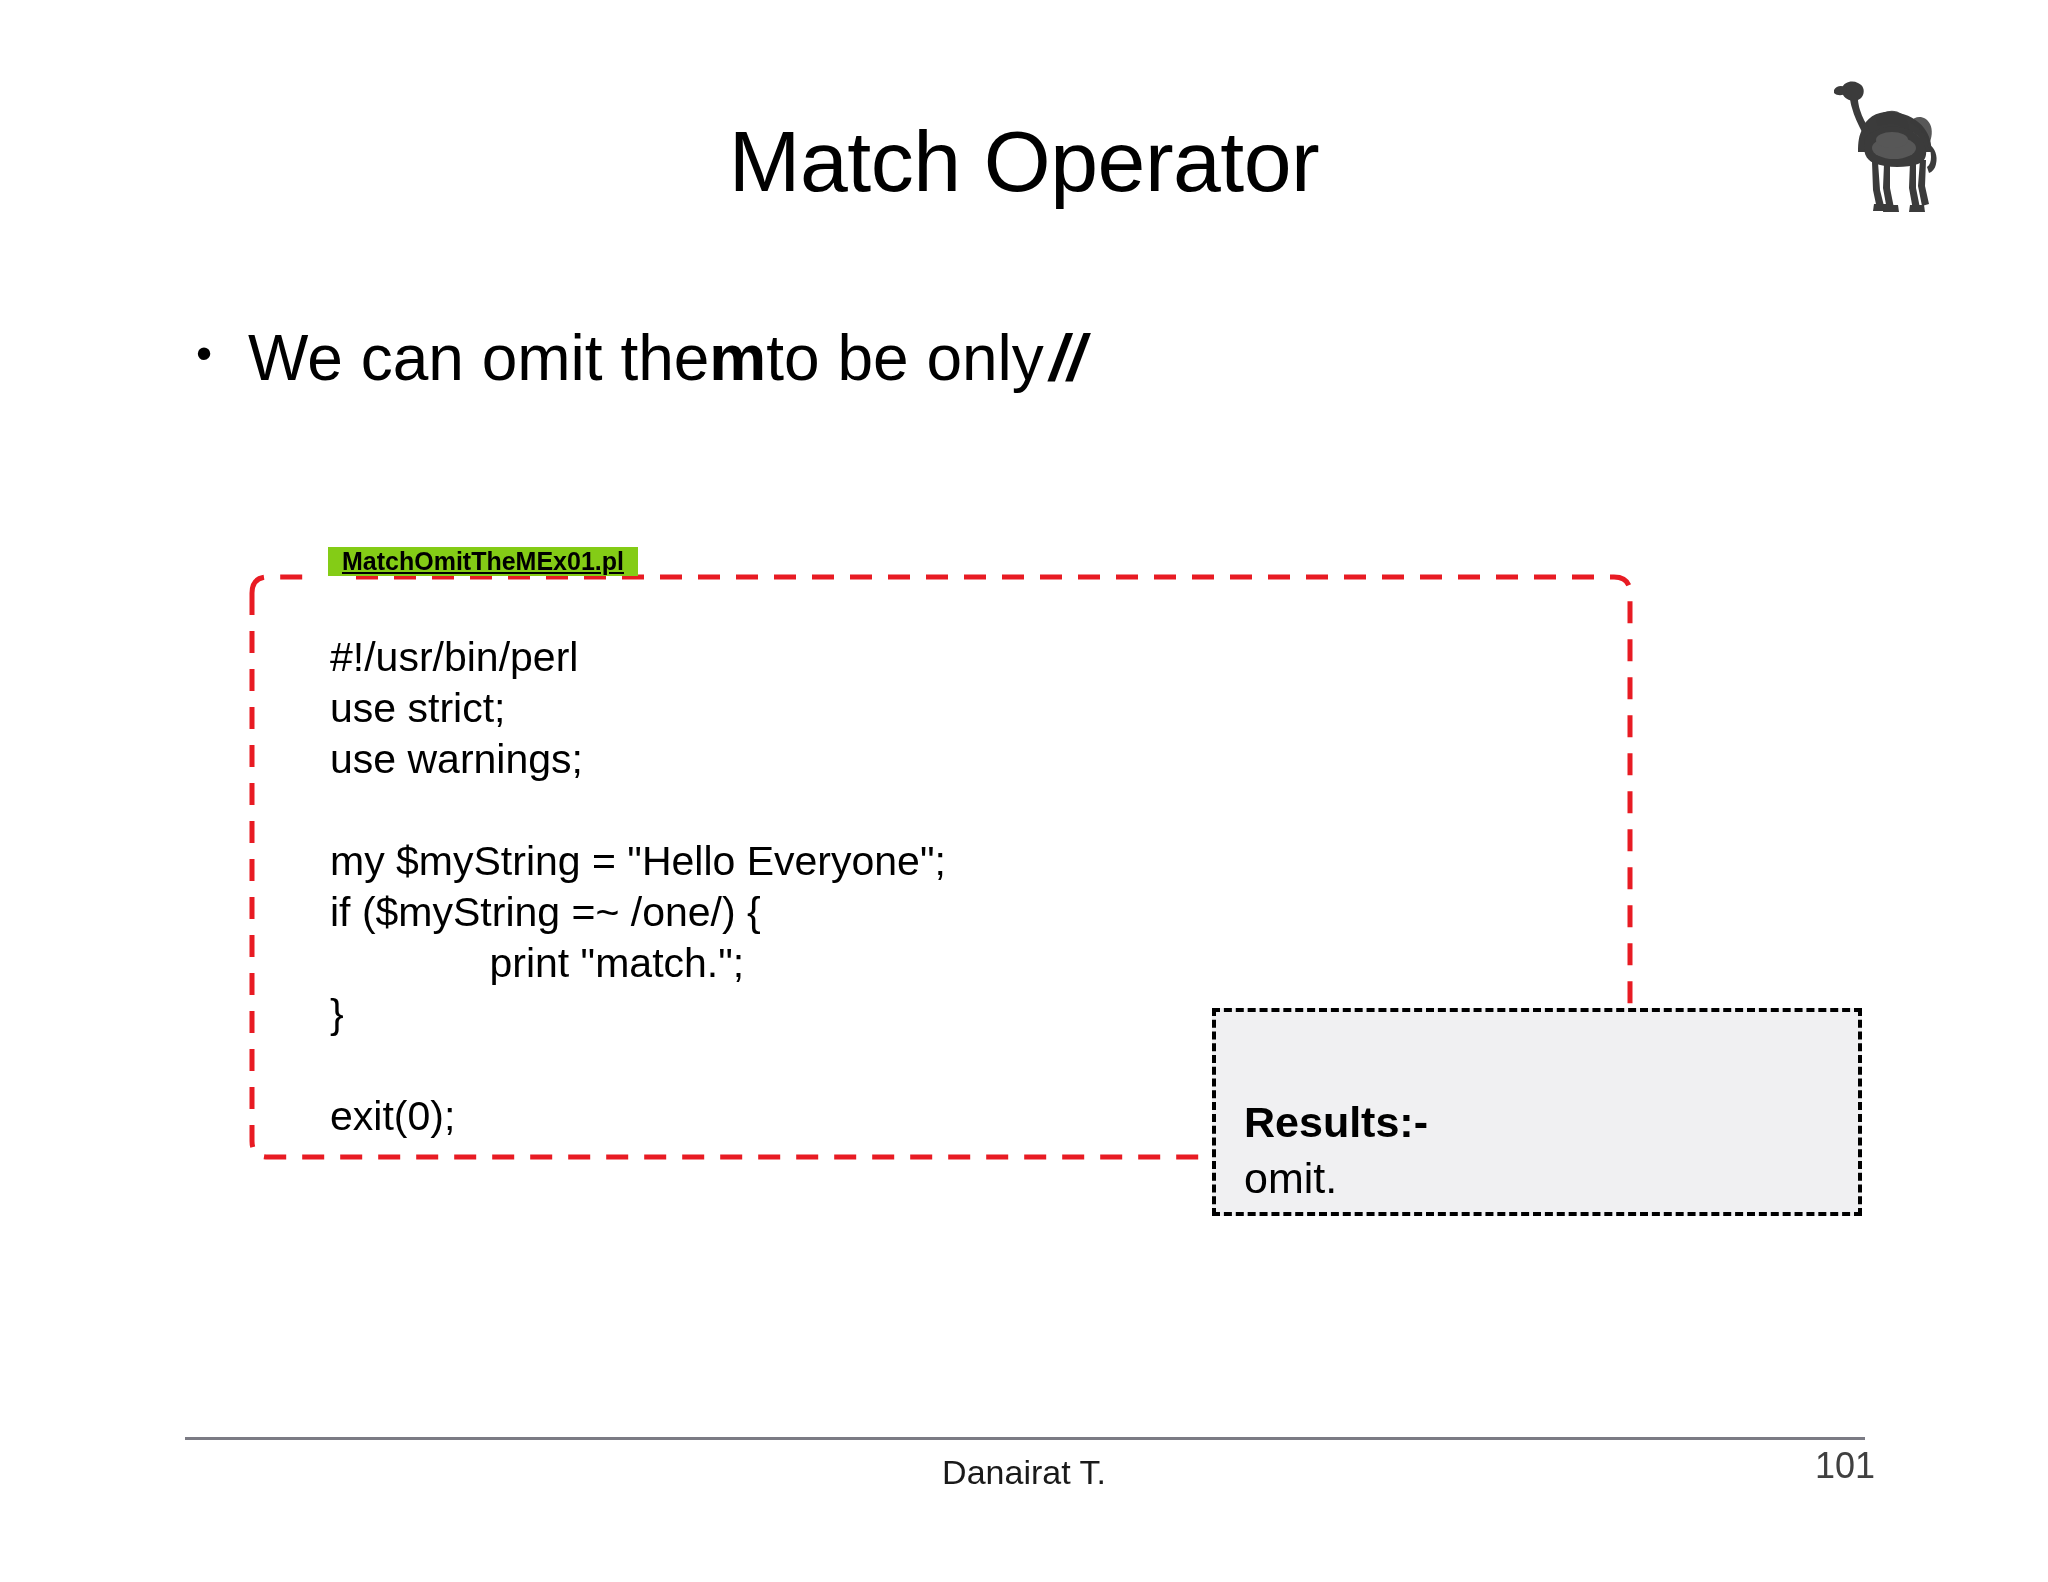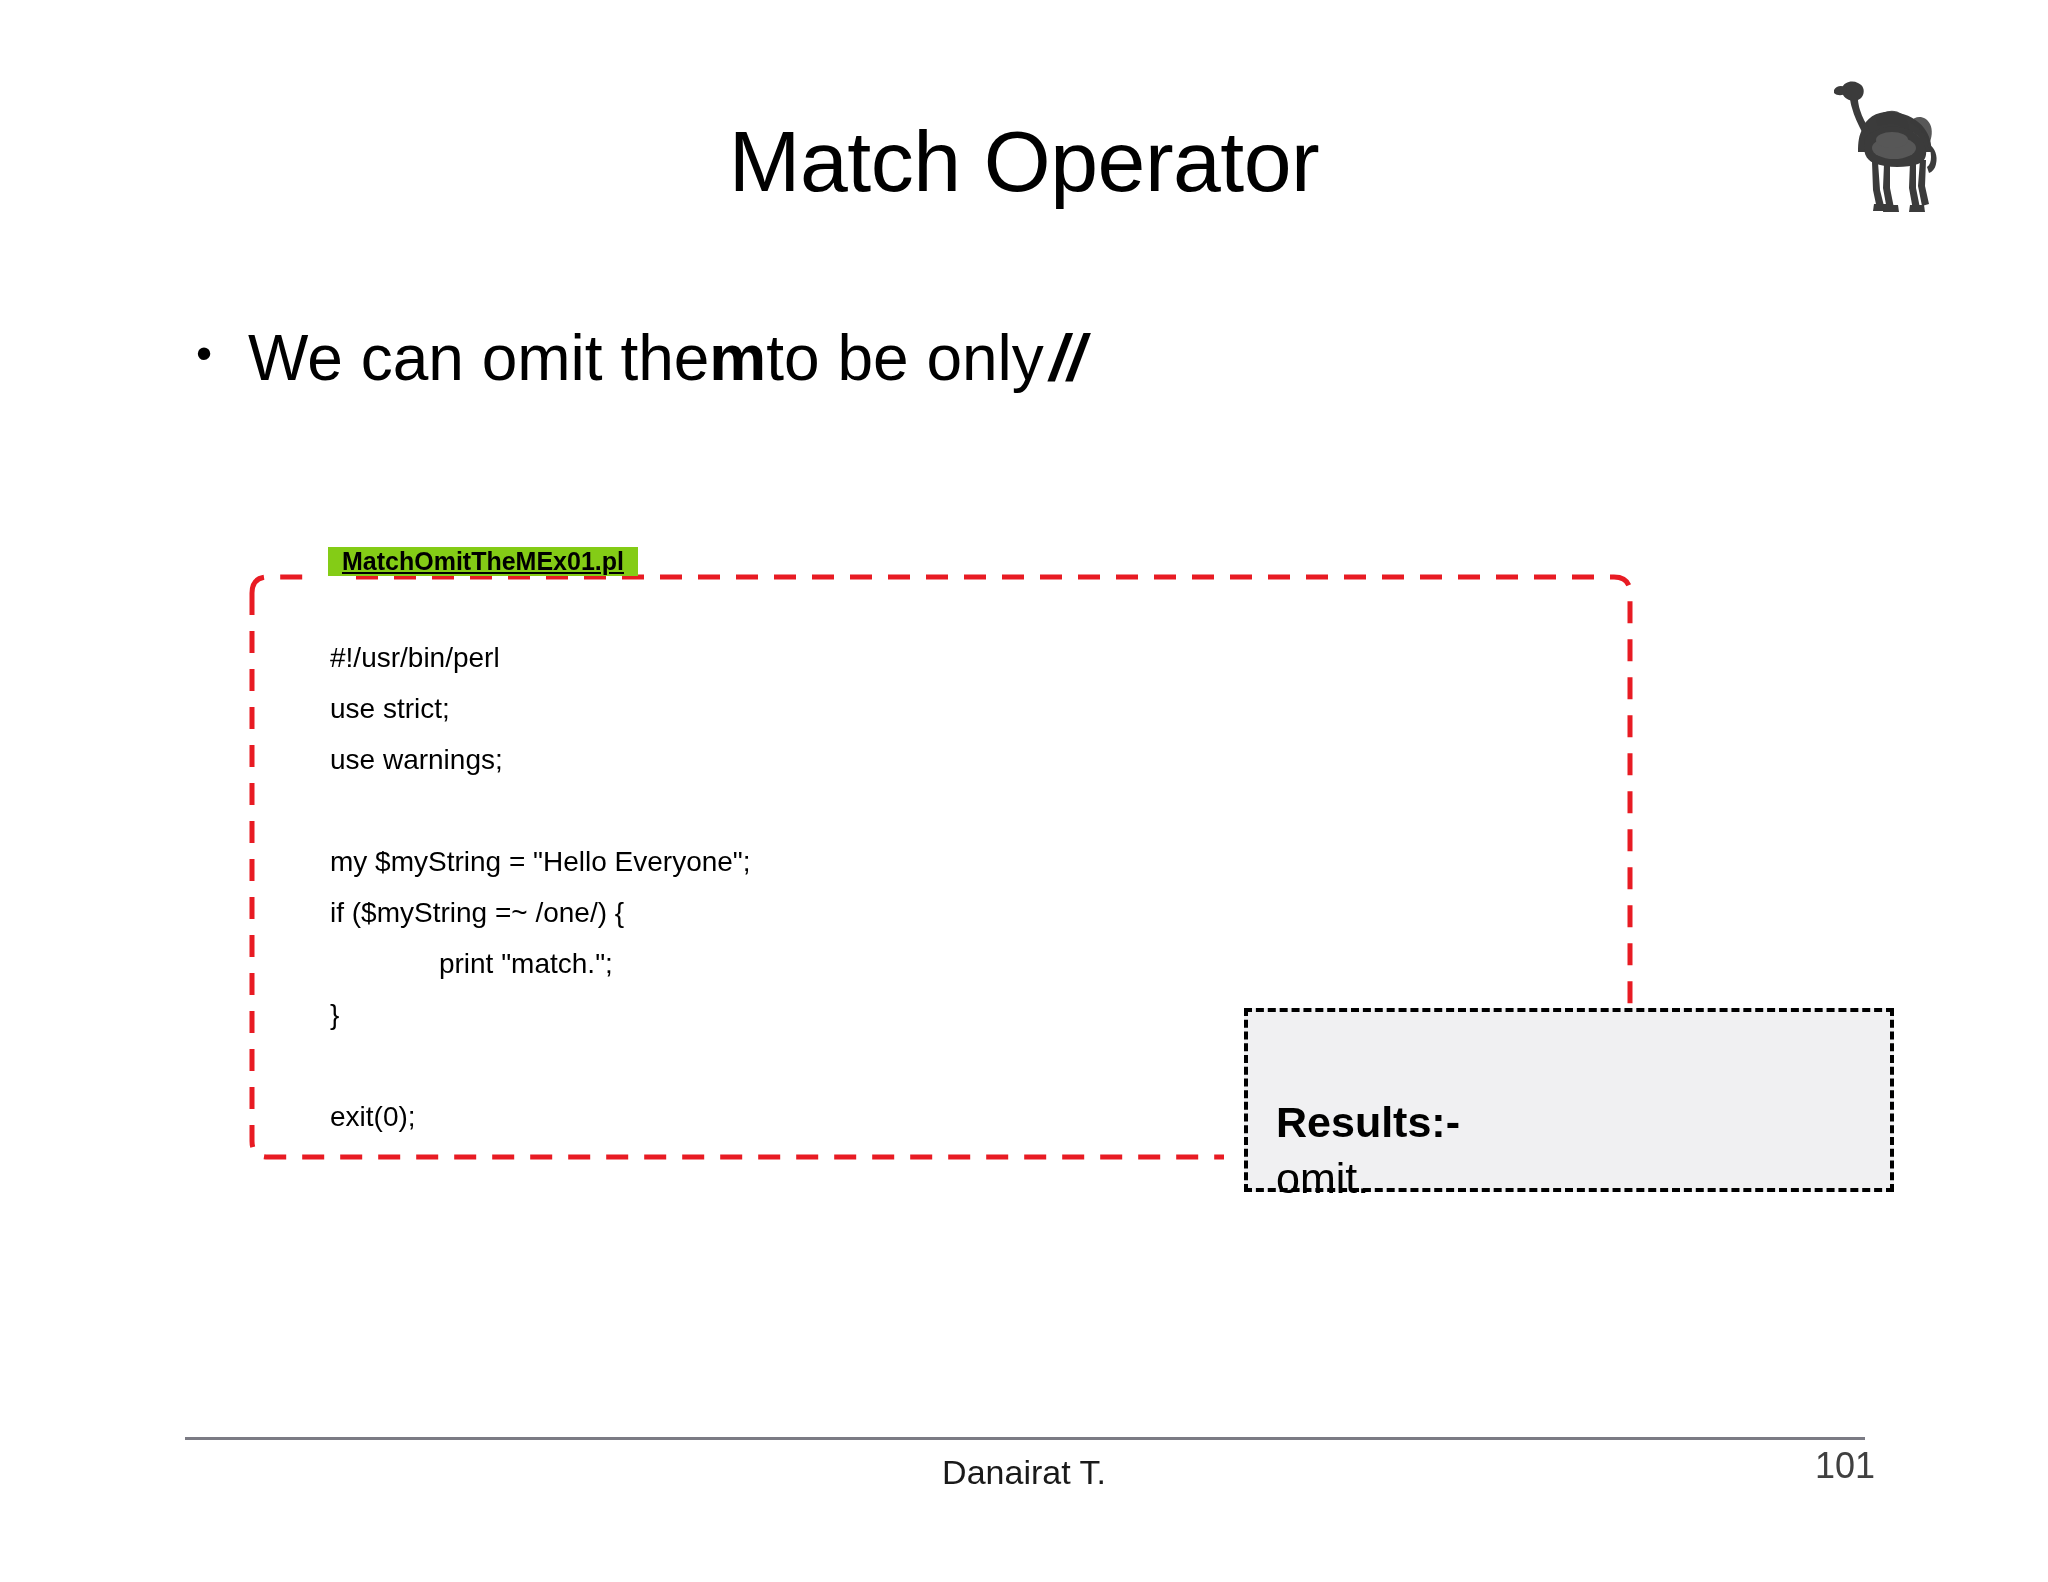--- a/index.html
+++ b/index.html
@@ -93,34 +93,34 @@
     font-size: 25px;
     font-weight: 700;
     color: #000000;
     white-space: nowrap;
     text-decoration: underline;
   }
   #code-text {
     position: absolute;
     left: 80px;
     top: 57px;
-    font-size: 28px;
+    font-size: 41px;
     line-height: 51px;
     color: #000000;
     white-space: pre;
     font-family: "Liberation Sans", sans-serif;
   }
 
   
   #results-box {
     position: absolute;
-    left: 1244px;
+    left: 1212px;
     top: 1008px;
     width: 650px;
-    height: 184px;
+    height: 208px;
     background: #f0f0f2;
     border: 4px dashed #000000;
     box-sizing: border-box;
   }
   #results-inner {
     position: absolute;
     left: 28px;
     top: 82px;
     font-size: 43px;
     line-height: 56px;

